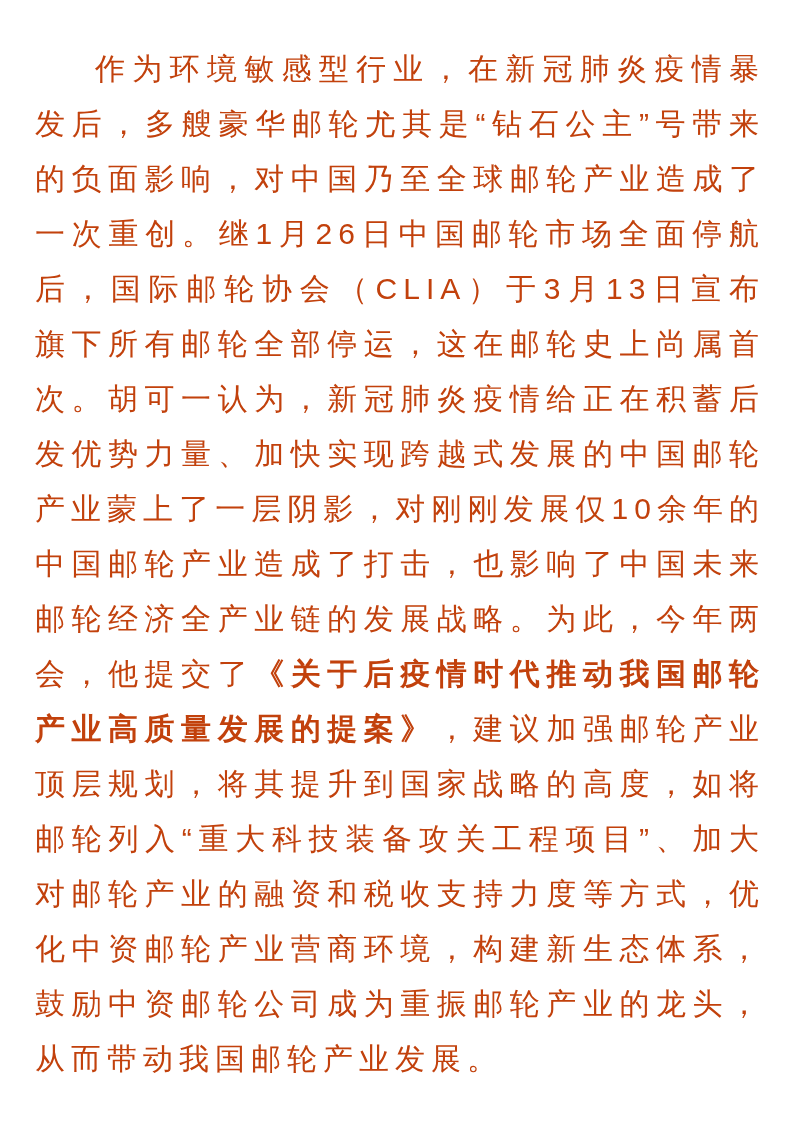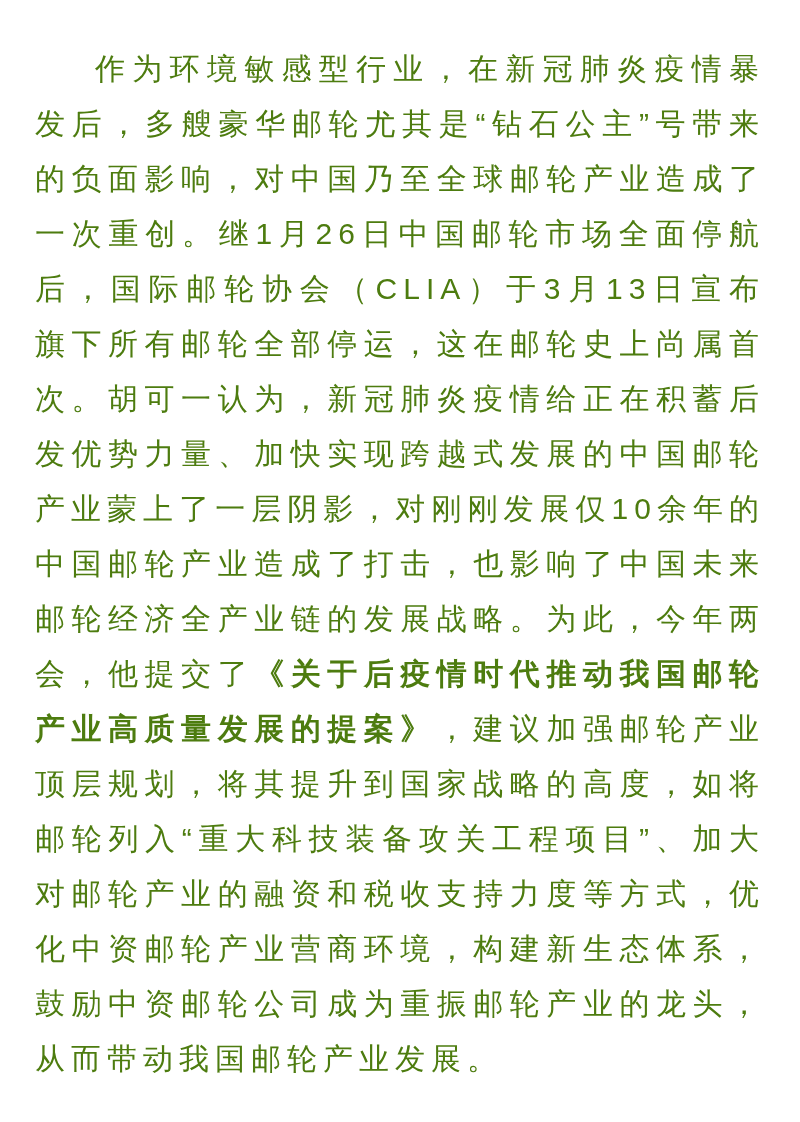--- a/index.html
+++ b/index.html
@@ -16,21 +16,21 @@
   .article {
     box-sizing: border-box;
     width: 800px;
     padding: 41px 35px 0 35px;
   }
   .paragraph {
     margin: 0;
     font-size: 30px;
     line-height: 55px;
     letter-spacing: 6px;
-    color: #4d7c0f;
+    color: #c2410c;
     text-align: justify;
     text-justify: inter-ideograph;
     text-indent: 2em;
     word-break: break-all;
   }
   .paragraph .bold {
     font-weight: bold;
   }
 </style>
 </head>

